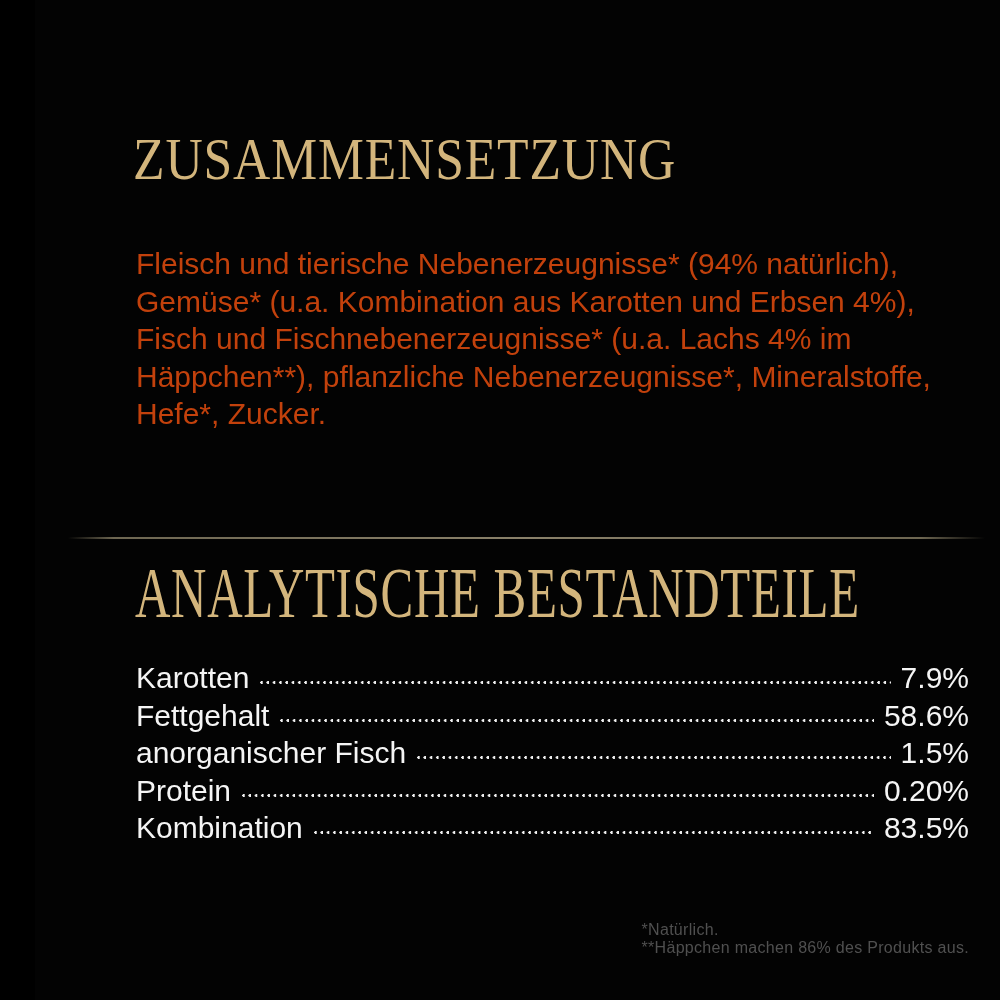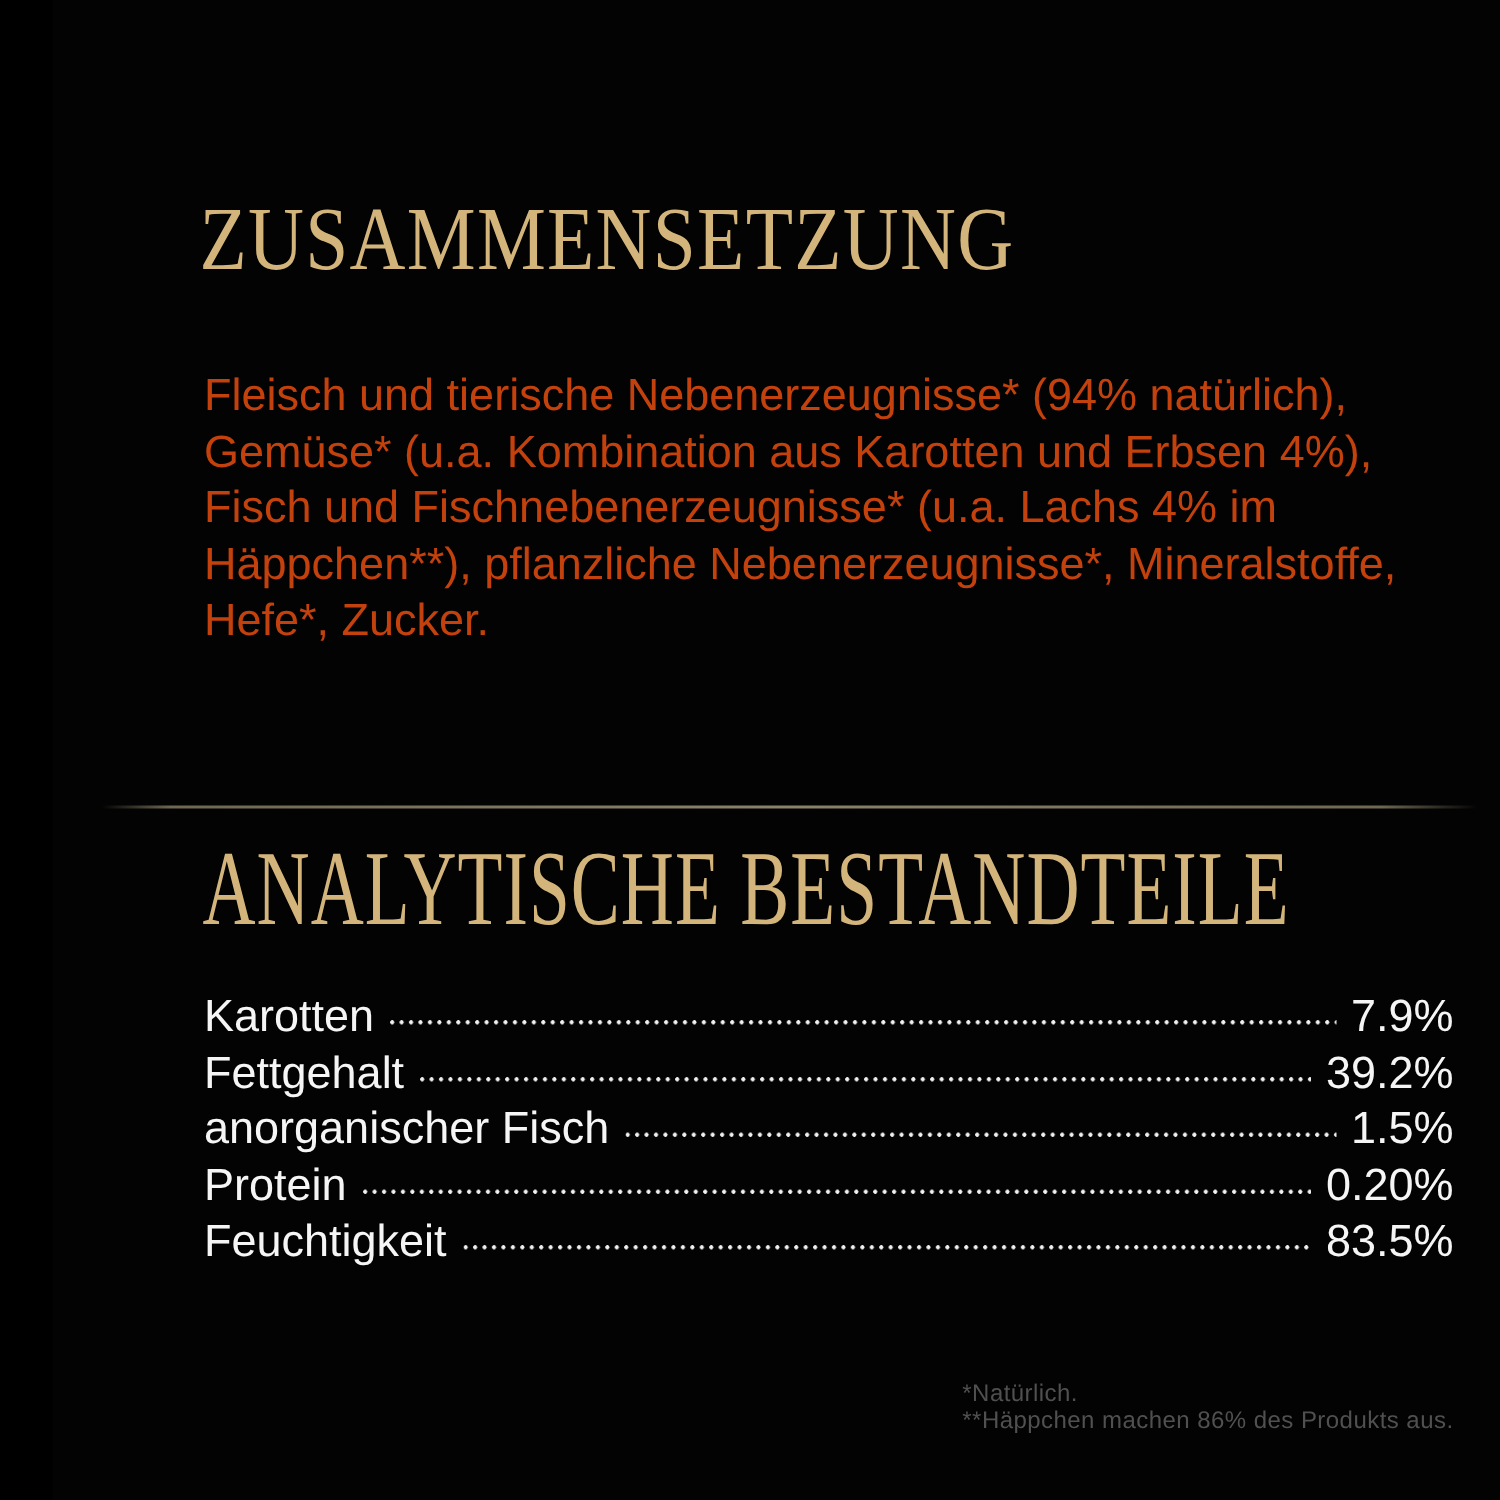--- a/index.html
+++ b/index.html
@@ -114,34 +114,34 @@
 
     <div class="analytical-table">
       <div class="arow">
         <span class="label">Karotten</span>
         <span class="dots"></span>
         <span class="value">7.9%</span>
       </div>
       <div class="arow">
         <span class="label">Fettgehalt</span>
         <span class="dots"></span>
-        <span class="value">39.2%</span>
+        <span class="value">58.6%</span>
       </div>
       <div class="arow">
         <span class="label">anorganischer Fisch</span>
         <span class="dots"></span>
         <span class="value">1.5%</span>
       </div>
       <div class="arow">
         <span class="label">Protein</span>
         <span class="dots"></span>
         <span class="value">0.20%</span>
       </div>
       <div class="arow">
-        <span class="label">Feuchtigkeit</span>
+        <span class="label">Kombination</span>
         <span class="dots"></span>
         <span class="value">83.5%</span>
       </div>
     </div>
   </section>
 
   <footer class="footnotes">
     <div>*Natürlich.</div>
     <div>**Häppchen machen 86% des Produkts aus.</div>
   </footer>

